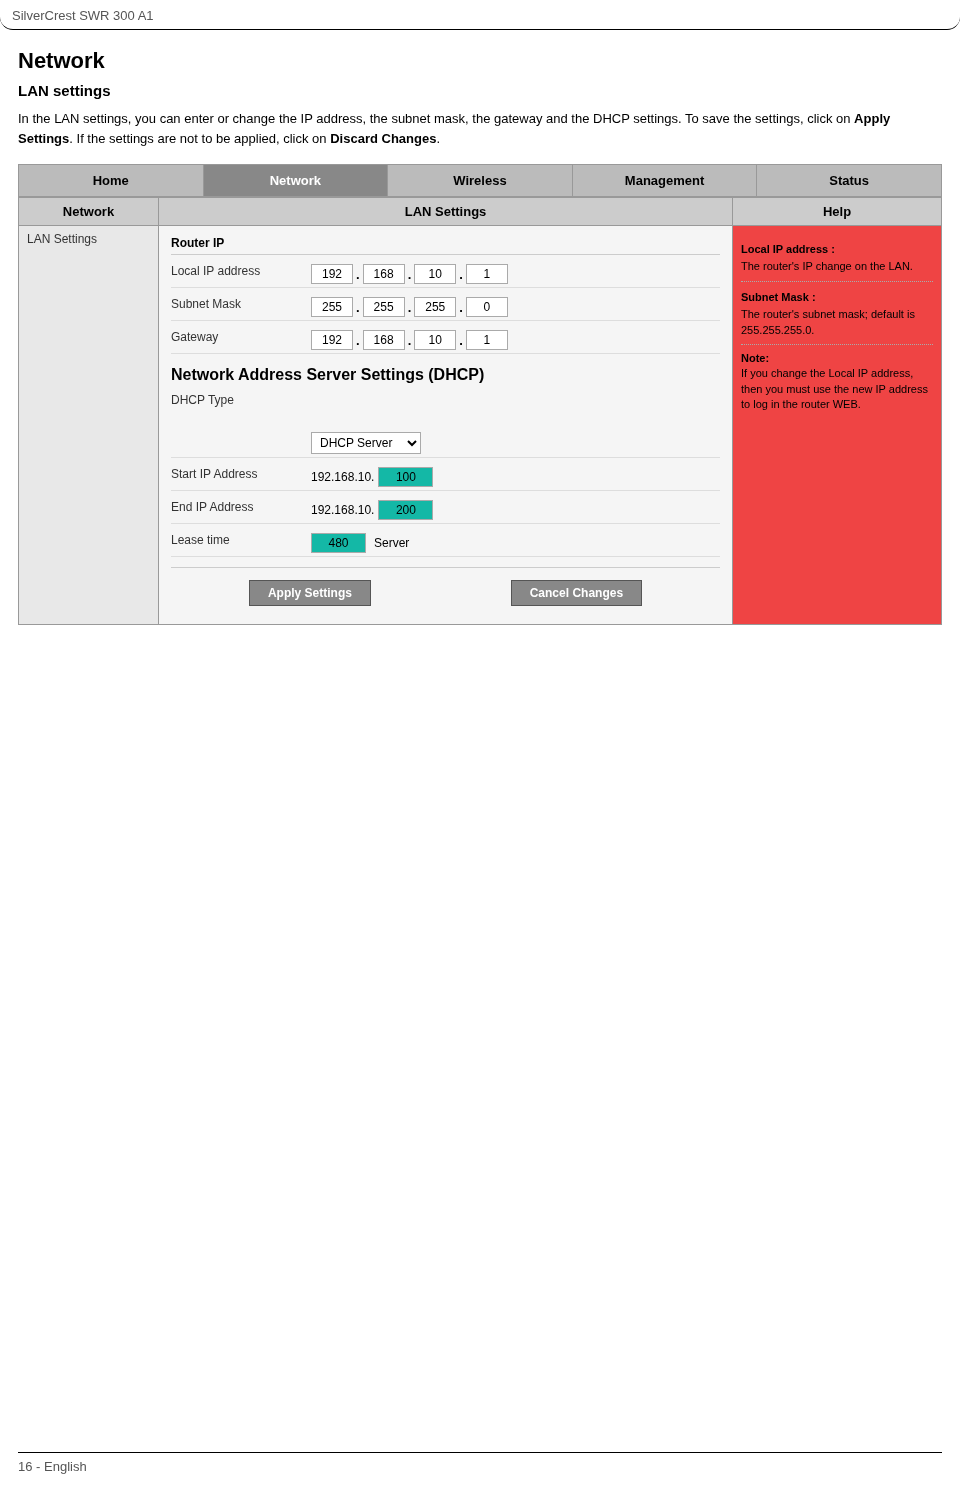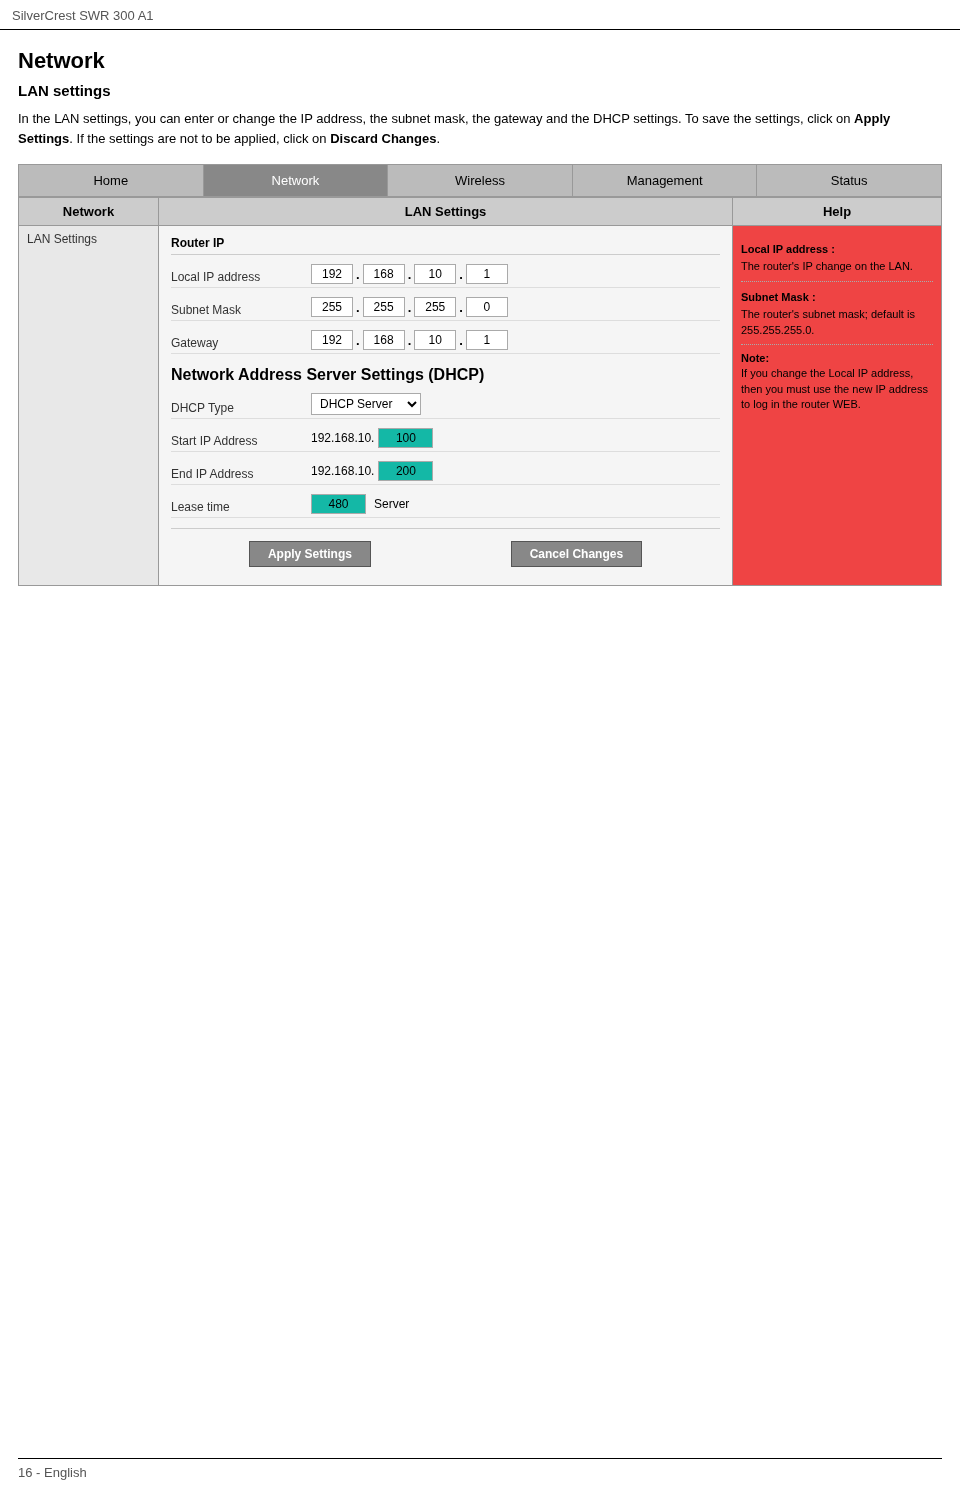--- a/index.html
+++ b/index.html
@@ -10,20 +10,21 @@
       color: #000;
       width: 960px;
       min-height: 1496px;
       position: relative;
     }
 
     
     .page-header {
       padding: 8px 12px 6px 12px;
       border-bottom: 1px solid #000;
+      border-radius: 13px;
     }
     .page-header-title {
       font-size: 13px;
       color: #555;
     }
 
     
     .content {
       padding: 18px 18px 40px 18px;
     }
@@ -50,21 +51,21 @@
     .nav-bar {
       display: flex;
       border: 1px solid #999;
       background: #ccc;
       margin-bottom: 0;
     }
     .nav-item {
       flex: 1;
       text-align: center;
       padding: 8px 0;
-      font-weight: normal;
+      font-weight: bold;
       font-size: 13px;
       color: #000;
       border-right: 1px solid #999;
       cursor: pointer;
       background: #bbb;
     }
     .nav-item:last-child { border-right: none; }
     .nav-item.active {
       background: #888;
       color: #fff;
@@ -145,21 +146,21 @@
     }
 
     
     .form-section-title {
       font-size: 16px;
       font-weight: bold;
       margin: 8px 0 6px 0;
     }
     .form-row {
       display: flex;
-      align-items: flex-end;
+      align-items: flex-start;
       margin-bottom: 6px;
       padding: 3px 0;
       border-bottom: 1px solid #ddd;
     }
     .form-label {
       width: 140px;
       font-size: 12px;
       color: #333;
     }
     .form-fields {
@@ -180,20 +181,21 @@
       font-weight: bold;
       padding: 0 1px;
     }
 
     .dhcp-select {
       border: 1px solid #aaa;
       background: #fff;
       padding: 2px 4px;
       font-size: 12px;
       width: 110px;
+      margin-top: 39px;
     }
     .text-input {
       width: 55px;
       border: 1px solid #aaa;
       background: #14b8a6;
       padding: 2px 4px;
       font-size: 12px;
       text-align: center;
     }
     .minutes-label {
@@ -229,21 +231,21 @@
       font-size: 12px;
       font-weight: bold;
       margin-bottom: 6px;
       padding-bottom: 4px;
       border-bottom: 1px solid #ccc;
     }
 
     
     .page-footer {
       position: absolute;
-      bottom: 16px;
+      bottom: 22px;
       left: 18px;
       font-size: 13px;
       color: #555;
       border-top: 1px solid #000;
       width: calc(100% - 36px);
       padding-top: 6px;
     }
   </style>
 </head>
 <body>

